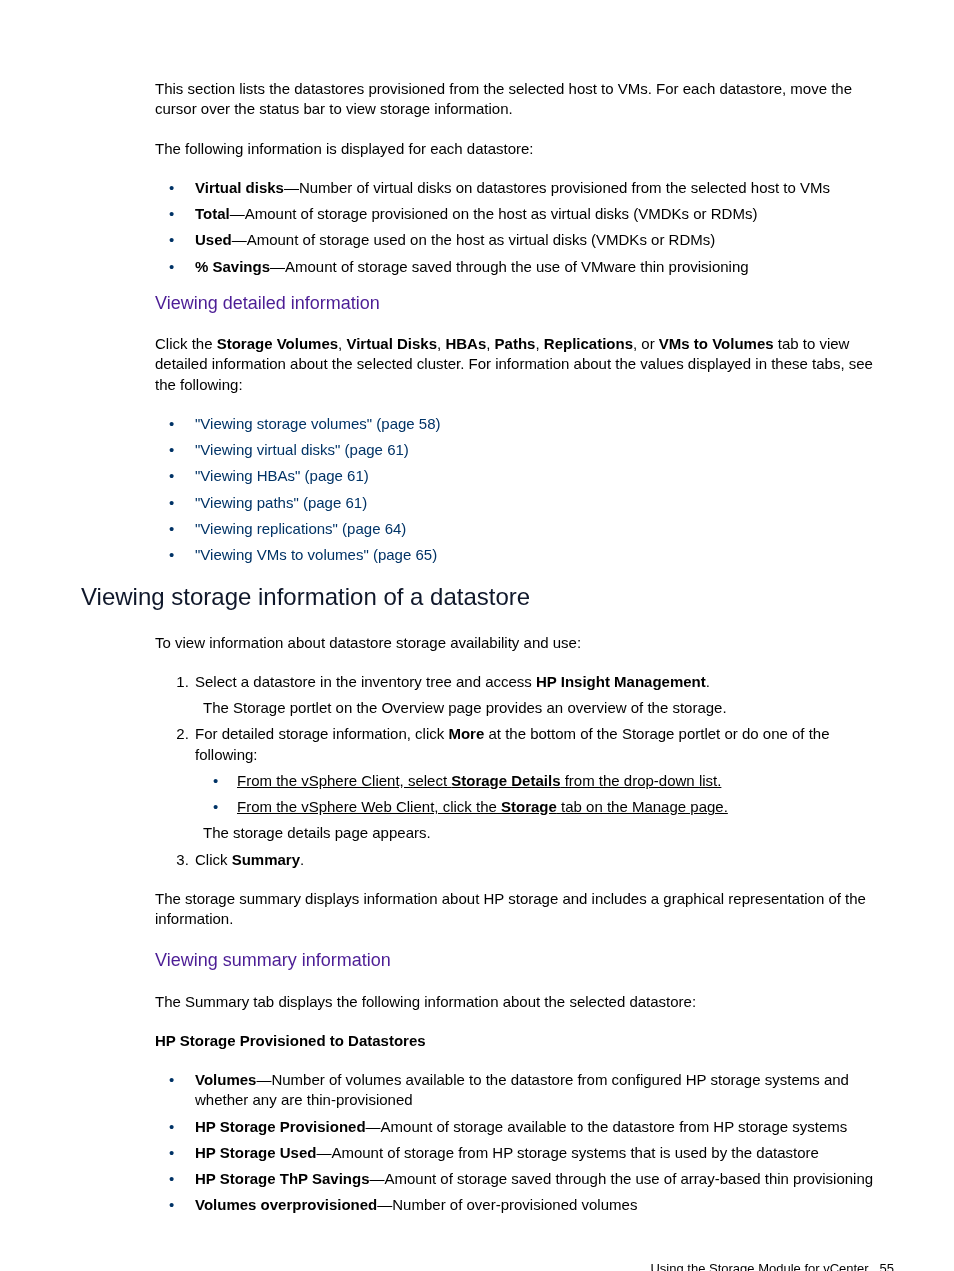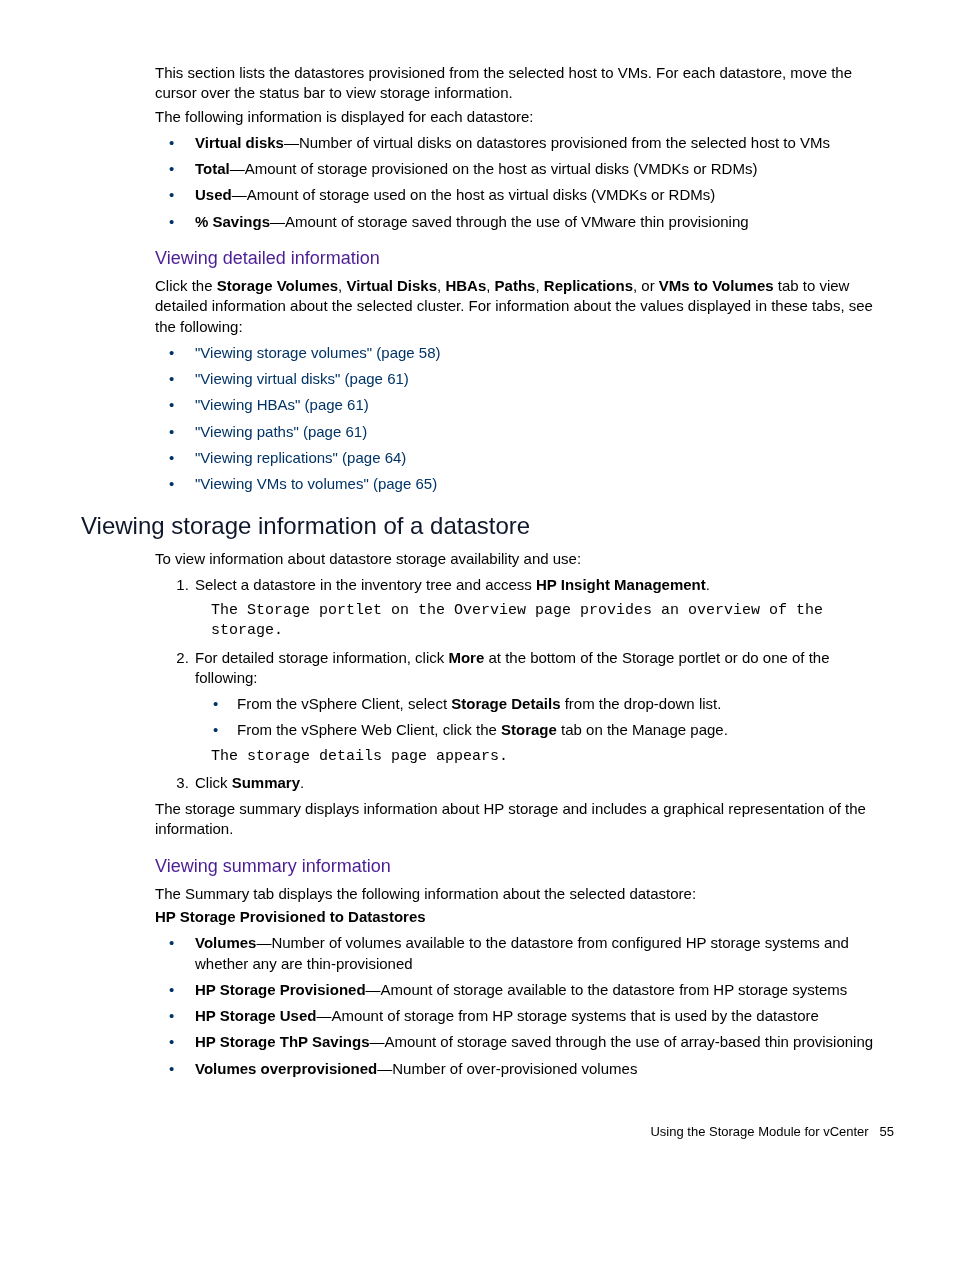--- a/index.html
+++ b/index.html
@@ -10,21 +10,21 @@
     margin: 0;
     padding: 60px 60px 40px 60px;
     width: 954px;
     box-sizing: border-box;
     background: #fff;
   }
   .content {
     margin-left: 95px;
   }
   p {
-    margin: 3px 0;
+    margin: 19px 0;
   }
   ul.bullets {
     list-style: none;
     margin: 6px 0;
     padding-left: 0;
   }
   ul.bullets > li {
     position: relative;
     padding-left: 40px;
     margin: 6px 0;
@@ -70,27 +70,27 @@
   }
   ol.steps {
     margin: 6px 0;
     padding-left: 38px;
   }
   ol.steps > li {
     margin: 6px 0;
     padding-left: 2px;
   }
   ol.steps > li > p {
-    margin: 6px 16px;
-    font-family: Liberation Mono, monospace;
+    margin: 6px 8px;
   }
   ul.sub-bullets {
     list-style: none;
     margin: 4px 0;
     padding-left: 0;
+    text-decoration: underline;
   }
   ul.sub-bullets > li {
     position: relative;
     padding-left: 42px;
     margin: 6px 0;
   }
   ul.sub-bullets > li::before {
     content: "•";
     position: absolute;
     left: 18px;

